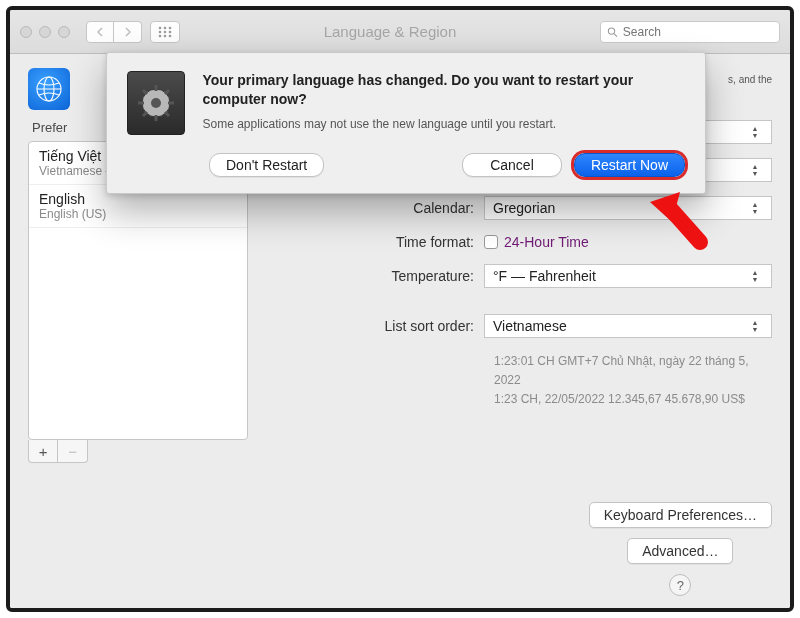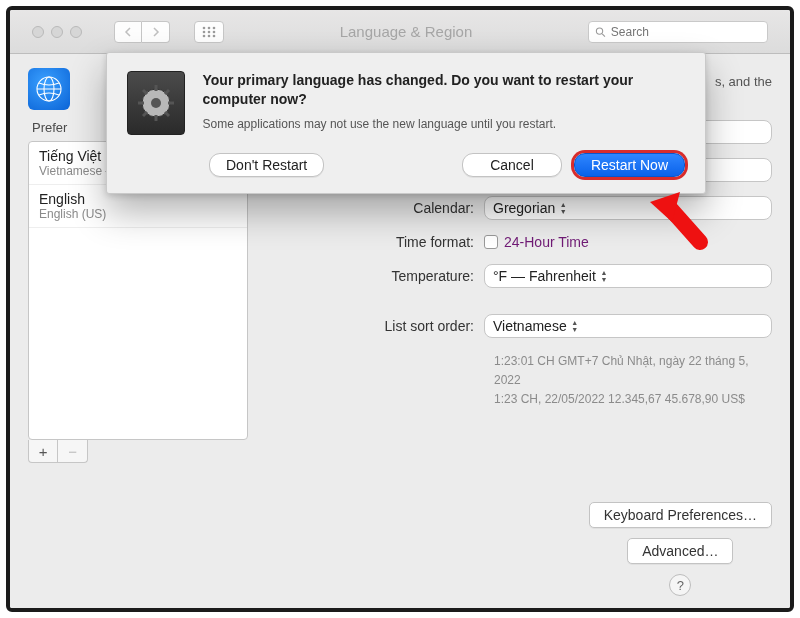--- a/index.html
+++ b/index.html
@@ -19,22 +19,22 @@
     border-radius:6px;
     overflow:hidden;
   }
   
   .toolbar {
     height: 44px;
     background: linear-gradient(#e7e6e6, #dcdcdc);
     border-bottom: 1px solid #bdbdbd;
     display: flex;
     align-items: center;
-    padding: 0 22px;
-    gap: 24px;
+    padding: 0 10px;
+    gap: 8px;
   }
   .traffic { display:flex; gap:7px; margin-right:8px;}
   .traffic .dot { width:12px; height:12px; border-radius:50%; background:#d6d6d6; border:1px solid #b9b9b9;}
   .seg { display:flex; }
   .navbtn {
     width:28px; height:22px; background:#fdfdfd; border:1px solid #c6c6c6;
     display:flex; align-items:center; justify-content:center;
     color:#bababa; font-size:12px;
   }
   .navbtn:first-child { border-radius:4px 0 0 4px;}
@@ -57,21 +57,21 @@
     position:absolute; top:44px; left:0; right:0; bottom:0;
     background:#ececec;
     padding: 14px 18px 12px 18px;
   }
   .globe-row { display:flex; align-items:flex-start; gap:12px; margin-bottom:6px;}
   .globe {
     width:42px; height:42px; border-radius:6px;
     background: radial-gradient(circle at 40% 35%, #3aa0ff, #0a63d6);
     display:flex; align-items:center; justify-content:center; color:#fff;
   }
-  .globe-text { color:#555; font-size:13px; padding-top:6px;}
+  .globe-text { color:#555; font-size:10px; padding-top:6px;}
   .columns { display:flex; gap:36px; }
   
   .langcol { width:260px; }
   .group-label { font-size:13px; color:#4a4a4a; margin:4px 0 6px 4px;}
   .langbox {
     background:#fff; border:1px solid #c6c6c6; border-radius:4px;
     height:299px; width:220px; overflow:hidden;
   }
   .langitem { padding:6px 10px; border-bottom:1px solid #eee;}
   .langitem .lname { font-size:14px; color:#222;}
@@ -84,22 +84,22 @@
     width:30px; height:22px; display:flex; align-items:center; justify-content:center;
     color:#555; font-size:15px; border-right:1px solid #c6c6c6; cursor:default;
   }
   .addremove div:last-child { border-right:none; color:#bcbcbc;}
 
   
   .settings { flex:1; padding-top:4px;}
   .row { display:flex; align-items:center; margin-bottom:14px;}
   .row .lab { width:160px; text-align:right; padding-right:10px; color:#333; font-size:14px;}
   .select {
-    flex:1; height:24px; background:#fff; border:1px solid #c6c6c6; border-radius:8px;
-    display:flex; align-items:center; padding:0 8px; justify-content:flex-start;
+    flex:1; height:24px; background:#fff; border:1px solid #c6c6c6; border-radius:0;
+    display:flex; align-items:center; padding:0 8px; justify-content:space-between;
     font-size:14px; color:#222;
   }
   .stepper { width:16px; display:flex; flex-direction:column; font-size:7px; color:#555; line-height:7px; text-align:center;}
   .chk { display:flex; align-items:center; gap:6px; font-size:14px; color:#701a75;}
   .chkbox { width:14px; height:14px; border:1px solid #999; border-radius:3px; background:#fff;}
   .examples { margin-left:170px; color:#8b8b8b; font-size:12px; line-height:1.6; margin-top:14px;}
 
   
   .bottom {
     position:absolute; bottom:12px; right:18px; display:flex; gap:10px; align-items:center;flex-direction:column;

